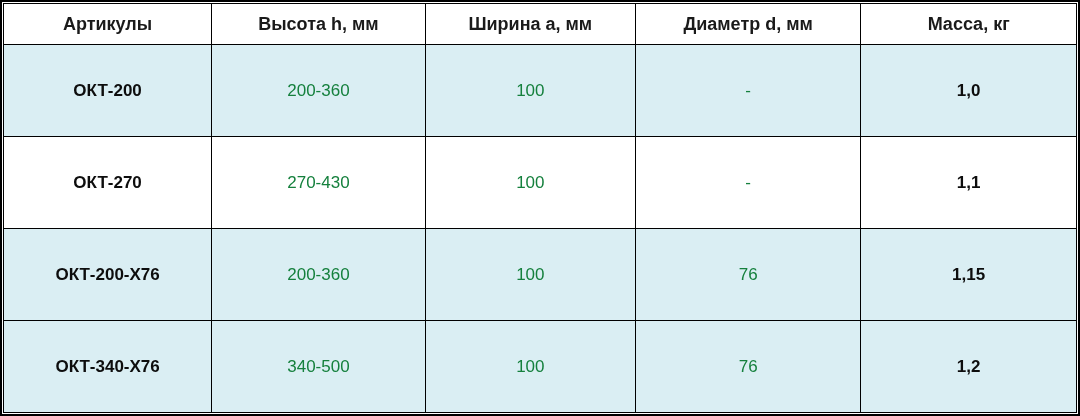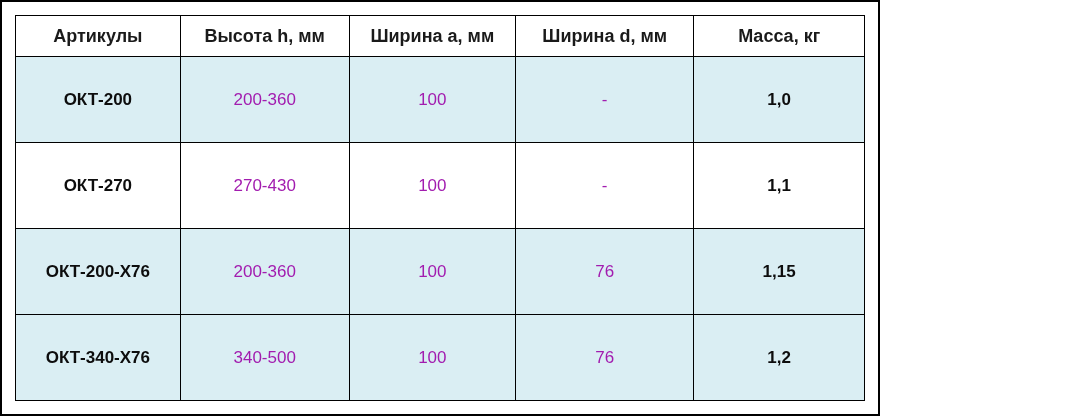--- a/index.html
+++ b/index.html
@@ -3,24 +3,24 @@
 <meta charset="utf-8">
 <style>
   html, body {
     margin: 0;
     padding: 0;
     background: #ffffff;
     font-family: "Liberation Sans", "DejaVu Sans", sans-serif;
   }
   .table-frame {
     box-sizing: border-box;
-    width: 880px;
+    width: 1080px;
     height: 416px;
     border: 2px solid #000000;
-    padding: 13px;
+    padding: 1px;
     background: #ffffff;
   }
   table.spec-table {
     width: 100%;
     height: 100%;
     border-collapse: collapse;
     table-layout: fixed;
   }
   .spec-table th,
   .spec-table td {
@@ -33,21 +33,21 @@
   }
   .spec-table th {
     background: #ffffff;
     font-size: 18px;
     font-weight: bold;
     color: #1a1a1a;
     height: 40px;
   }
   .spec-table td {
     font-size: 17px;
-    color: #a21caf;
+    color: #15803d;
     height: 36px;
   }
   .spec-table td.cell-bold {
     font-weight: bold;
     color: #0d0d0d;
   }
   .spec-table tbody tr { background: #ffffff; }
   .spec-table tbody tr.alt { background: var(--row-alt, #daeef3); }
 </style>
 </head>
@@ -60,21 +60,21 @@
       <col style="width:19.9%">
       <col style="width:19.6%">
       <col style="width:21.0%">
       <col style="width:20.1%">
     </colgroup>
     <thead>
       <tr>
         <th>Артикулы</th>
         <th>Высота h, мм</th>
         <th>Ширина a, мм</th>
-        <th>Ширина d, мм</th>
+        <th>Диаметр d, мм</th>
         <th>Масса, кг</th>
       </tr>
     </thead>
     <tbody>
         <tr class="alt">
           <td class="cell-bold">ОКТ-200</td>
           <td>200-360</td>
           <td>100</td>
           <td>-</td>
           <td class="cell-bold">1,0</td>

